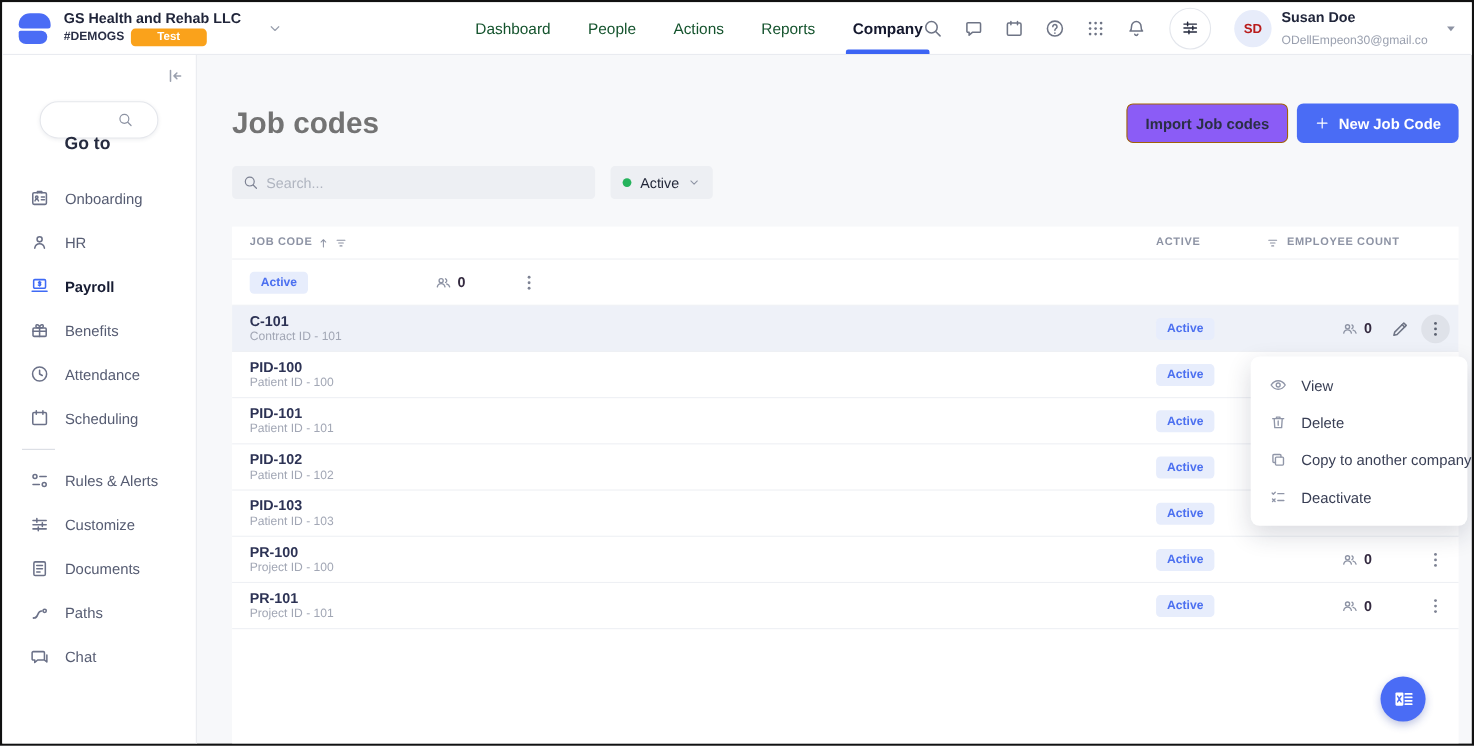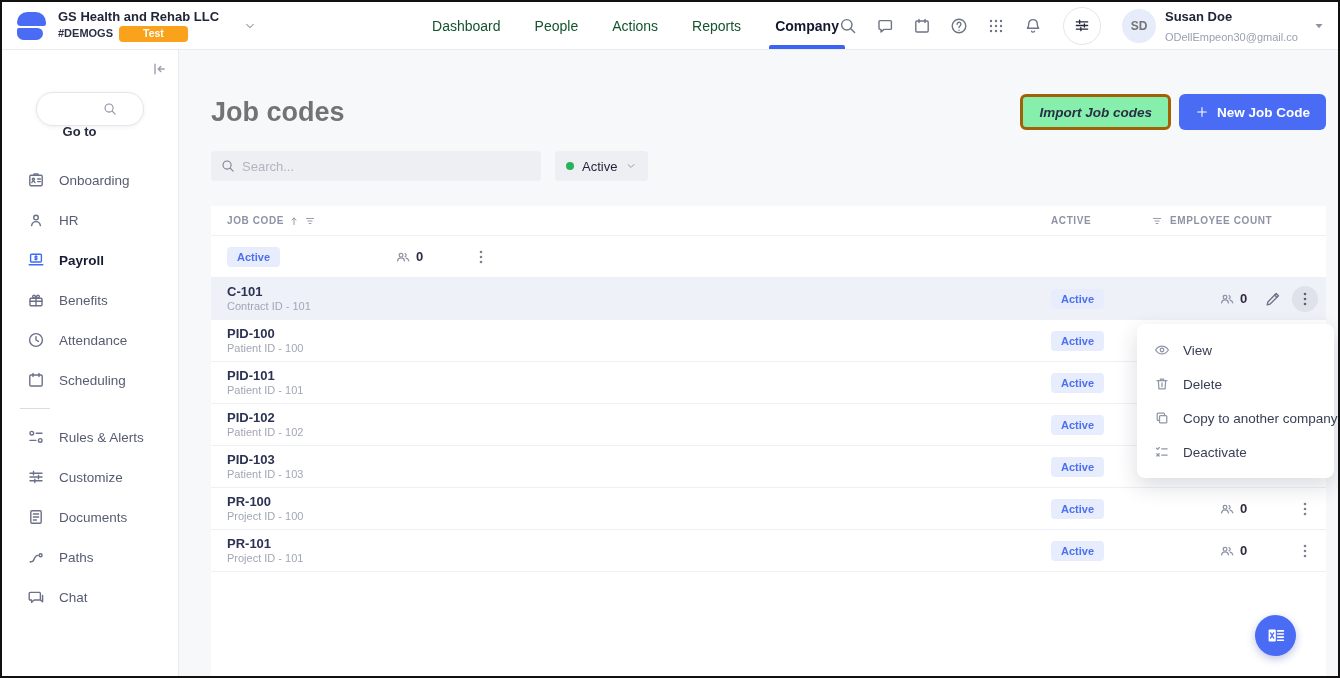--- a/index.html
+++ b/index.html
@@ -27,50 +27,50 @@
   .brand-caret { color:#9aa0ae; width:14px; height:14px; margin-left:14px; align-self:center; }
   .main-nav { display:flex; align-items:stretch; gap:34px; margin-left:175px; }
   .nav-item { display:flex; align-items:center; font-size:14px; color:#14532d; cursor:pointer; position:relative; white-space:nowrap; }
   .nav-item.is-active { color:#14182e; font-weight:bold; }
   .nav-item.is-active::after { content:""; position:absolute; left:-6px; right:-6px; bottom:0; height:4px; background:#3c64f4; border-radius:2px 2px 0 0; }
   .top-right { margin-left:auto; display:flex; align-items:center; gap:19px; }
   .hicon { background:none; border:none; color:#6e7485; width:18px; height:18px; padding:0; cursor:pointer; }
   .settings-round { width:38px; height:38px; border-radius:50%; border:1px solid #e3e6ec; background:#fff; display:flex; align-items:center; justify-content:center; color:#23283c; cursor:pointer; margin-left:2px; }
   .settings-round .icon-18 { width:17px; height:17px; }
   .userbox { display:flex; align-items:center; gap:9px; margin-left:2px; }
-  .avatar { width:34px; height:34px; border-radius:50%; background:#e7ecfa; color:#737373; font-size:12px; font-weight:bold; display:flex; align-items:center; justify-content:center; }
+  .avatar { width:34px; height:34px; border-radius:50%; background:#e7ecfa; color:#b91c1c; font-size:12px; font-weight:bold; display:flex; align-items:center; justify-content:center; }
   .user-meta { line-height:1.25; width:138px; overflow:hidden; }
   .user-name { font-size:13px; font-weight:bold; color:#20253a; white-space:nowrap; }
   .user-email { font-size:11px; color:#9aa0af; white-space:nowrap; }
   .user-caret { width:14px; height:14px; color:#8d93a3; flex:0 0 auto; }
   
   .bodyrow { display:flex; flex:1; min-height:0; }
   .sidebar { width:177px; background:#fff; border-right:1px solid #e9ebf0; position:relative; flex:0 0 177px; }
   .collapse-btn { position:absolute; top:10px; right:10px; width:18px; height:18px; color:#9aa0ae; background:none; border:none; cursor:pointer; padding:0; }
   .goto-pill { margin:42px auto 0; width:108px; height:34px; background:#fff; border:1px solid #e5e7ec; border-radius:18px; box-shadow:0 1px 4px rgba(30,35,60,.08); display:flex; align-items:center; justify-content:center; gap:7px; cursor:pointer; }
-  .goto-label { font-size:13px; font-weight:bold; color:#262b3f;margin-top:44px; }
+  .goto-label { font-size:16px; font-weight:bold; color:#262b3f;margin-top:44px; }
   .goto-pill .icon-14 { color:#8d93a3; }
   .side-list { margin-top:34px; }
   .side-item { height:40px; display:flex; align-items:center; gap:14px; padding-left:25px; font-size:13.5px; color:#565c72; cursor:pointer; }
   .side-item .icon-18 { color:#6b7188; }
   .side-item.is-active { color:#171c33; font-weight:bold; }
   .side-item.is-active .icon-18 { color:#3f6af5; }
   .side-divider { border-top:1px solid #d9dce3; width:30px; margin:8px 0 8px 18px; }
   .icon-18 { width:18px; height:18px; flex:0 0 18px; }
   .icon-16 { width:16px; height:16px; flex:0 0 16px; }
   .icon-14 { width:14px; height:14px; flex:0 0 14px; }
   .icon-12 { width:12px; height:12px; flex:0 0 12px; }
   .icon-18 svg,.icon-16 svg,.icon-14 svg,.icon-12 svg,.hicon svg,.collapse-btn svg,.brand-caret svg,.user-caret svg { width:100%; height:100%; display:block; }
   
   .main { flex:1; display:flex; flex-direction:column; padding:0 12px 0 32px; min-width:0; }
   .page-head { margin-top:44px; display:flex; align-items:center; justify-content:space-between; }
   .page-title { font-size:27px; font-weight:bold; color:#737373; }
   .head-actions { display:flex; gap:8px; }
   .btn { font-family:inherit; font-size:13.5px; font-weight:bold; border-radius:6px; padding:0 16px; height:36px; cursor:pointer; }
-  .btn-secondary { background:#86efac; color:#2a2f45; border:3px solid #a16207;font-style:italic; }
+  .btn-secondary { background:#8b5cf6; color:#2a2f45; border:1px solid #a16207; }
   .btn-primary { background:#4a6cf5; color:#fff; border:none; display:flex; align-items:center; gap:8px; }
   .btn-primary .icon-14 { color:#fff; }
   .toolbar { margin-top:21px; display:flex; gap:14px; }
   .search-box { width:330px; height:30px; background:#edeff3; border-radius:4px; display:flex; align-items:center; padding:0 10px; gap:7px; }
   .search-box .icon-14 { color:#7d8293; }
   .search-box input { border:none; outline:none; background:transparent; font-family:inherit; font-size:13px; color:#333; width:100%; }
   .search-box input::placeholder { color:#b0b5c0; }
   .filter-chip { height:30px; background:#edeff3; border-radius:4px; display:flex; align-items:center; gap:8px; padding:0 11px; cursor:pointer; }
   .green-dot { width:8px; height:8px; border-radius:50%; background:#26b35c; }
   .filter-label { font-size:13px; color:#1f2436; }

